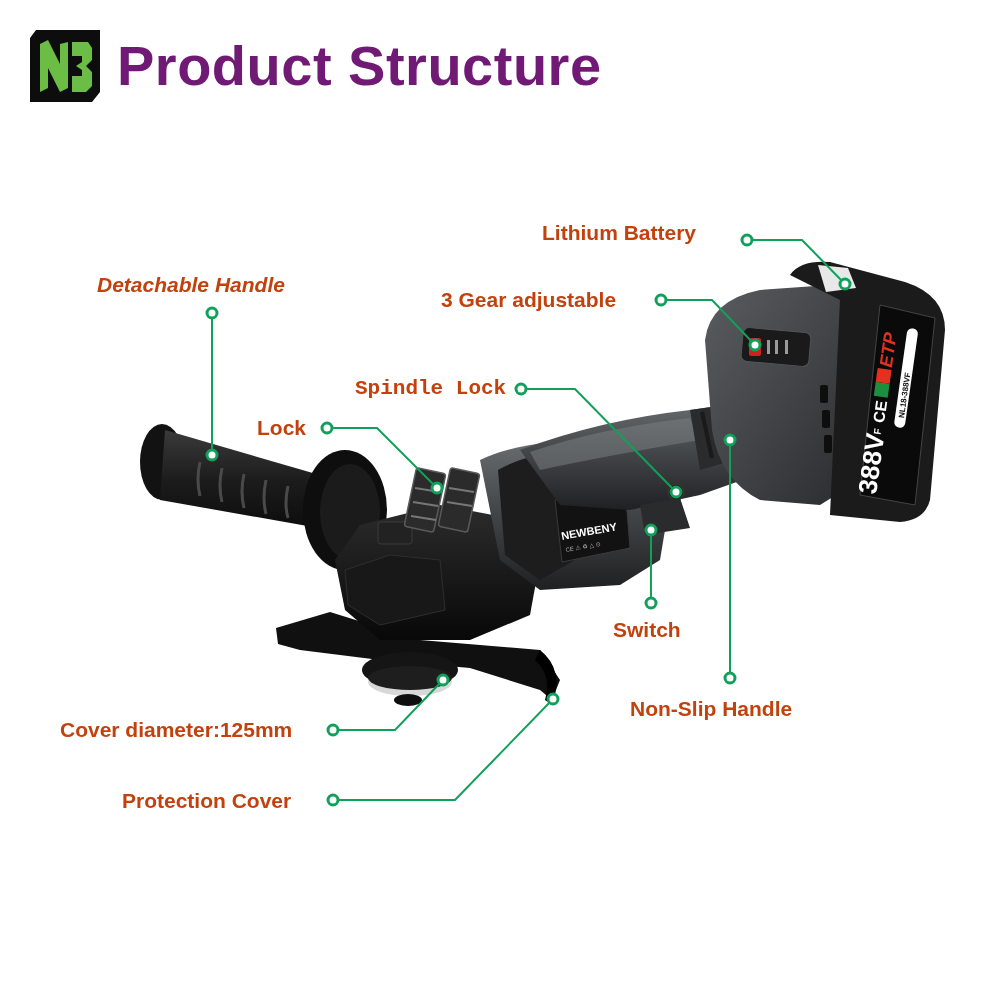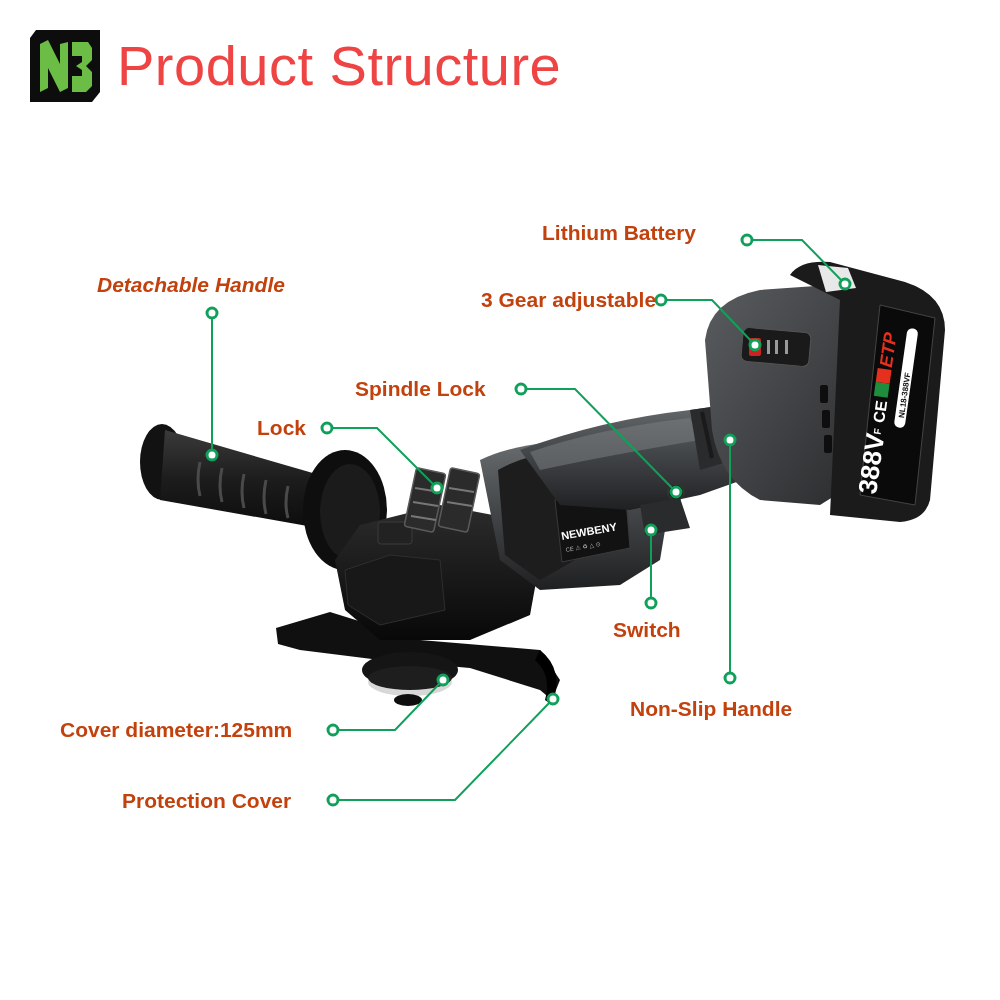--- a/index.html
+++ b/index.html
@@ -1,20 +1,20 @@
 <!DOCTYPE html>
 <html><head>
   <meta charset="utf-8">
   <style>
     html, body { margin: 0; padding: 0; background: #ffffff; }
     body { width: 1000px; height: 1000px; position: relative; overflow: hidden;
            font-family: "Liberation Sans", "DejaVu Sans", sans-serif; color: #111; }
     .header { position: absolute; left: 30px; top: 30px; height: 72px; display: flex; align-items: center; }
     .logo { width: 70px; height: 72px; margin-right: 17px; }
-    .title { font-size: 56px; font-weight: normal; letter-spacing: 0.5px; color: #ef4444; line-height: 72px; }
+    .title { font-size: 56px; font-weight: bold; letter-spacing: 0.5px; color: #701a75; line-height: 72px; }
     .canvas { position: absolute; left: 0; top: 0; width: 1000px; height: 1000px; }
     .label { position: absolute; font-size: 21px; font-weight: bold; color: #c2410c; white-space: nowrap; line-height: 24px; }
   </style>
 </head>
 <body>
 
 <div class="header">
   <svg class="logo" viewBox="0 0 70 72">
     <polygon points="6,0 70,0 70,62 62,72 0,72 0,8" fill="#0d0d0d"></polygon>
 
@@ -184,20 +184,20 @@
     <circle cx="730" cy="678" r="5" fill="#ffffff"></circle>
     <circle cx="730" cy="440" r="5" fill="#ffffff"></circle>
     <circle cx="333" cy="730" r="5" fill="#ffffff"></circle>
     <circle cx="443" cy="680" r="5" fill="#ffffff"></circle>
     <circle cx="333" cy="800" r="5" fill="#ffffff"></circle>
     <circle cx="553" cy="699" r="5" fill="#ffffff"></circle>
   </g>
 </svg>
 
 <div class="label" style="left:542px; top:221px;">Lithium Battery</div>
-<div class="label" style="left:441px; top:288px;margin-left:40px;">3 Gear adjustable</div>
+<div class="label" style="left:441px; top:288px;">3 Gear adjustable</div>
 <div class="label" style="left:97px; top:273px;font-style:italic;">Detachable Handle</div>
-<div class="label" style="left:355px; top:377px;">Spindle Lock</div>
+<div class="label" style="left:355px; top:377px;font-family:Liberation Mono, monospace;">Spindle Lock</div>
 <div class="label" style="left:257px; top:416px;">Lock</div>
 <div class="label" style="left:613px; top:618px;">Switch</div>
 <div class="label" style="left:630px; top:697px;">Non-Slip Handle</div>
 <div class="label" style="left:60px; top:718px;">Cover diameter:125mm</div>
 <div class="label" style="left:122px; top:789px;">Protection Cover</div>
 
 </body></html>

